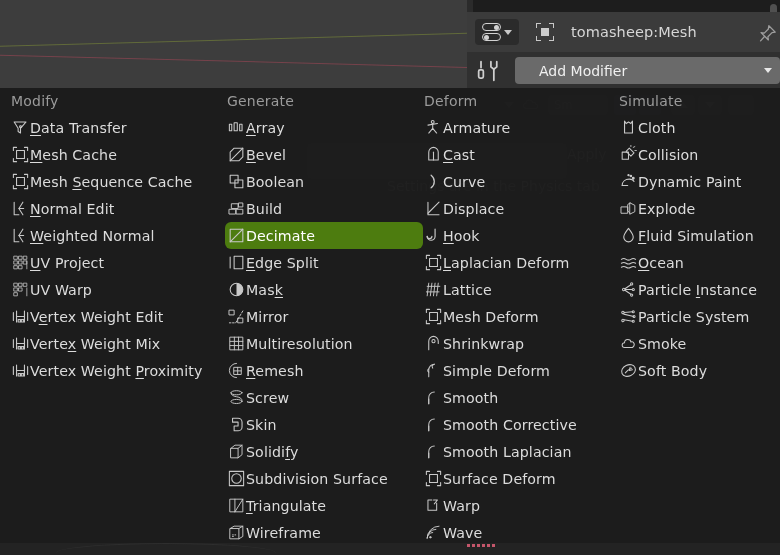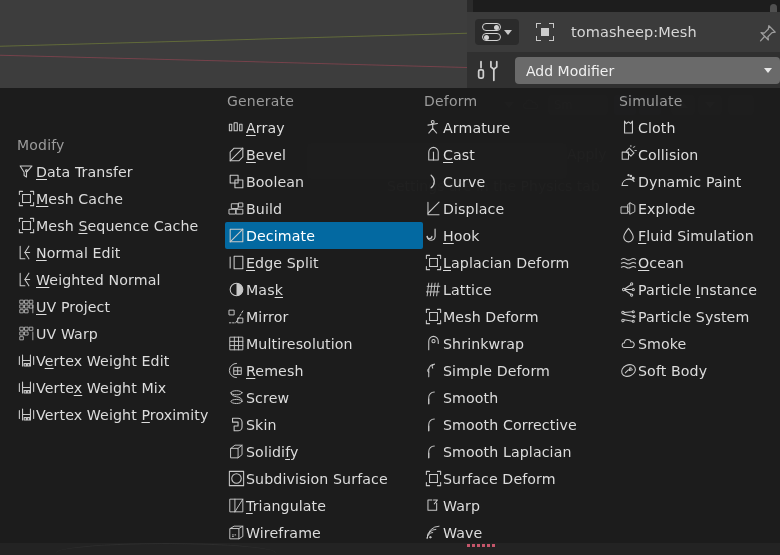--- a/index.html
+++ b/index.html
@@ -79,21 +79,21 @@
     position:absolute; left:0; top:40px; width:42px; height:36px;
     background:#303030;
   }
   #modifier-tab {
     position:absolute; left:5px; top:5px; width:32px; height:28px;
     display:flex; align-items:center; justify-content:center;
   }
   #add-modifier {
     position:absolute; left:48px; top:45px; width:265px; height:27px;
     background:#6a6a6a; border-radius:4px;
-    display:flex; align-items:center; padding:0 11px;
+    display:flex; align-items:center; padding:0 24px;
     color:#f0f0f0; font-size:14px; cursor:pointer;
   }
   #add-modifier .chev-dn {
     position:absolute; right:8px;
     width:0;height:0;border-left:4px solid transparent;border-right:4px solid transparent;
     border-top:5px solid #e8e8e8;
   }
 
   
   #bg-panel {
@@ -139,21 +139,21 @@
   .col-head {
     color:#9b9b9b; font-size:14px; padding-left:2px; height:26px;
     display:flex; align-items:center; letter-spacing:.2px;
   }
   .mi {
     height:27px; display:flex; align-items:center; 
     padding-left:2px; cursor:pointer; border-radius:2px;
   }
   .mi .ico { width:19px; height:19px; flex:none; display:flex; align-items:center; justify-content:center; }
   .mi .lbl { color:#dcdcdc; font-size:14.2px; white-space:nowrap; letter-spacing:.1px; }
-  .mi.sel { background:#0369a1; }
+  .mi.sel { background:#4d7c0f;border-radius:6px; }
   .mi.sel .lbl { color:#ffffff; }
   .ul { text-decoration:underline; text-underline-offset:2px; }
   svg { display:block; }
 
   
   #bottom {
     position:absolute; left:0; top:543px; width:780px; height:12px;
     background:#232323;
   }
   #bottom .bl { position:absolute; left:56px; top:0; width:220px; height:12px;
@@ -236,21 +236,21 @@
         </div>
     </div>
     <div id="bg-menu"></div>
   </div>
   <div id="bg-body"></div>
   <div id="bg-apply">Apply</div>
   <div id="bg-settings">Settings are in the Physics tab</div>
 </div>
 
 <div id="menu">
-    <div class="col" style="left: 15px; margin-top: 44px;">
+    <div class="col" style="left: 9px;">
       <div class="col-head">Modify</div>
       <div class="mi">
         <span class="ico">
           <svg viewBox="0 0 24 24" width="19" height="19">
             <g fill="none" stroke="#c9c9c9" stroke-width="1.35" stroke-linecap="round" stroke-linejoin="round">
               <path d="M4 5h15l-7 8v6l-3-2v-4z"></path>
               <circle cx="12" cy="11" r="1.2"></circle>
             </g>
           </svg>
         </span>

